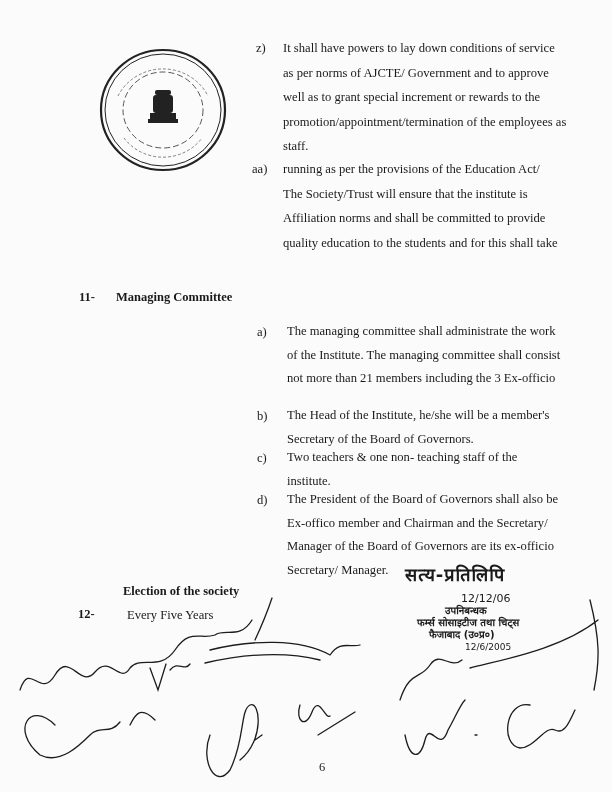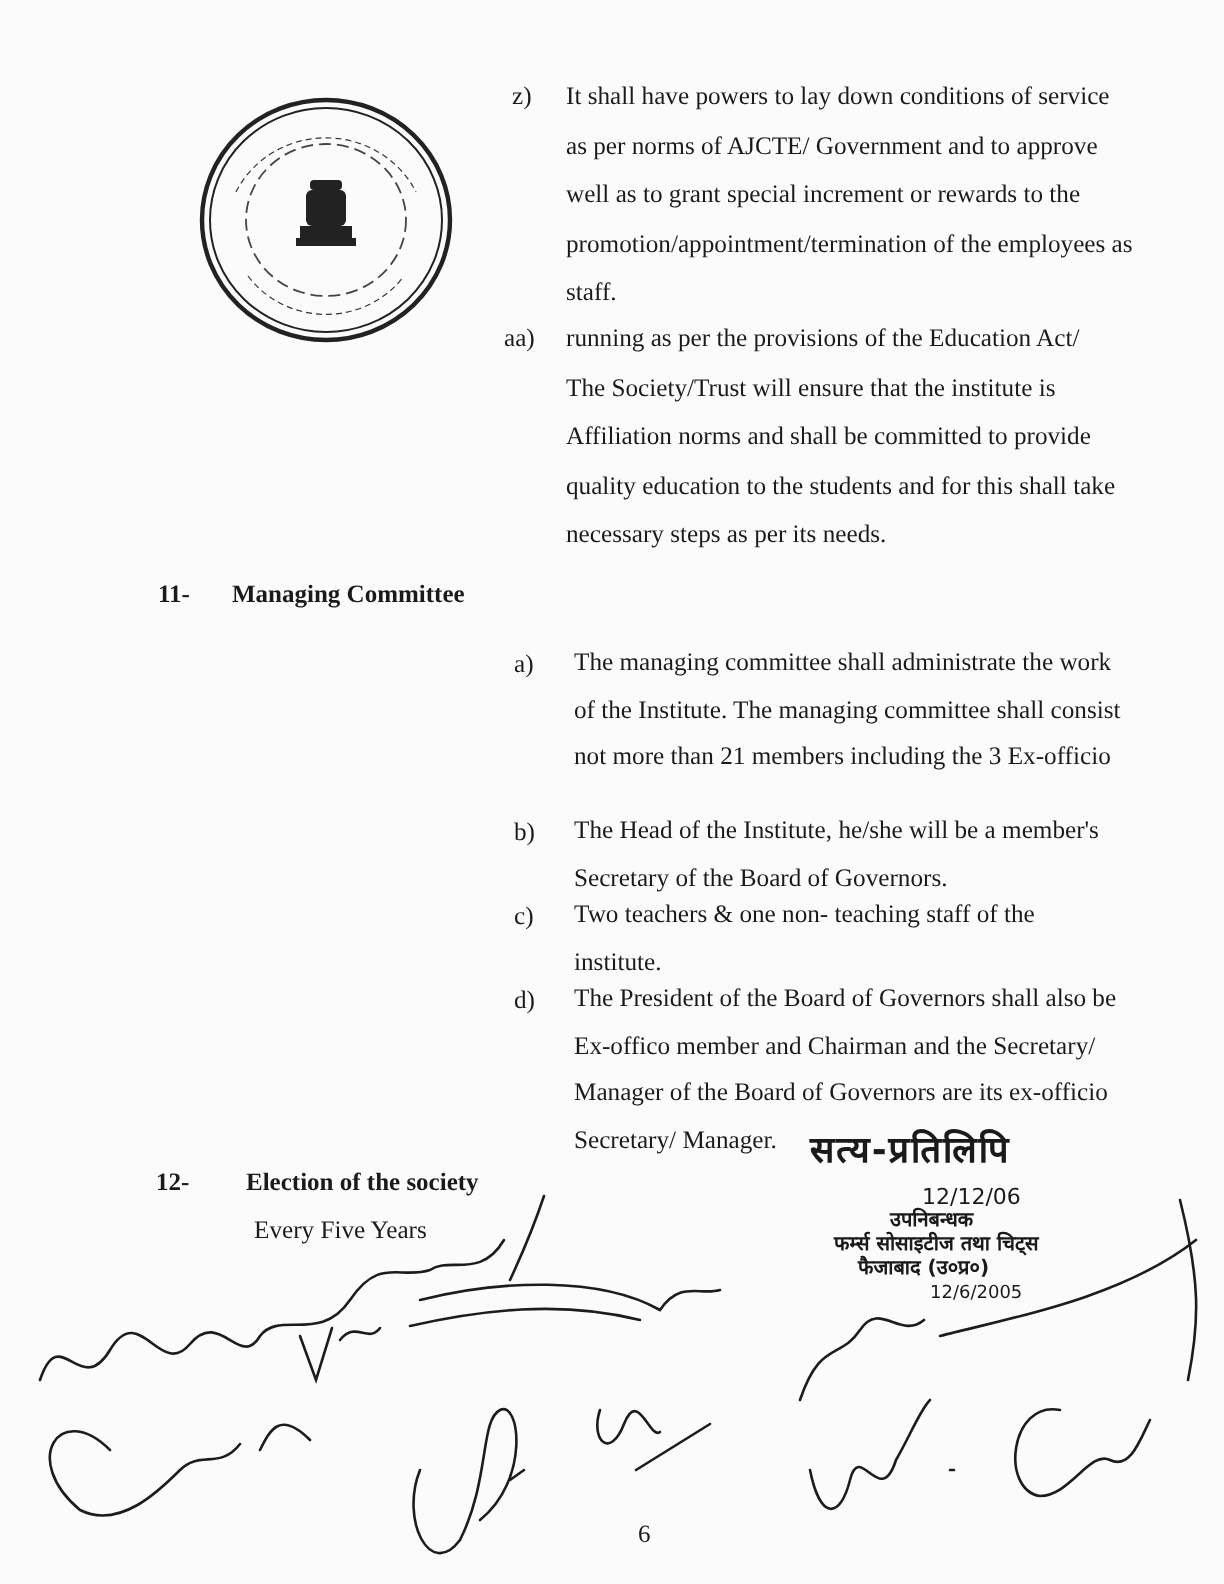--- a/index.html
+++ b/index.html
@@ -55,21 +55,20 @@
     </div>
   </div>
 
   <div class="item" style="left:252px; top:157px; width:334px;">
     <div class="label" style="left:0; top:0;">aa)</div>
     <div class="txt" style="left:31px; top:0; width:303px;">
       <span>running as per the provisions of the Education Act/</span>
       <span>The Society/Trust will ensure that the institute is</span>
       <span>Affiliation norms and shall be committed to provide</span>
       <span>quality education to the students and for this shall take</span>
-      <span style="text-align:left">necessary steps as per its needs.</span>
     </div>
   </div>
 
   <div class="heading" style="left:79px; top:290px;">11-</div>
   <div class="heading" style="left:116px; top:290px;">Managing Committee</div>
 
   <div class="item" style="left:257px; top:320px; width:320px;">
     <div class="label" style="left:0; top:0;">a)</div>
     <div class="txt" style="left:30px; top:0; width:290px; line-height:23.5px;">
       <span>The managing committee shall administrate the work</span>
@@ -97,21 +96,21 @@
   <div class="item" style="left:257px; top:488px; width:320px;">
     <div class="label" style="left:0; top:0;">d)</div>
     <div class="txt" style="left:30px; top:0; width:290px; line-height:23.5px;">
       <span>The President of the Board of Governors shall also be</span>
       <span>Ex-offico member and Chairman and the Secretary/</span>
       <span>Manager of the Board of Governors are its ex-officio</span>
       <span style="text-align:left">Secretary/ Manager.</span>
     </div>
   </div>
 
-  <div class="heading" style="left:78px; top:584px;">12-</div>
+  <div class="heading" style="left:78px; top:607px;">12-</div>
   <div class="heading" style="left:123px; top:584px;">Election of the society</div>
   <div class="plain" style="left:127px; top:608px;">Every Five Years</div>
 
   <div class="stamp">
     <div class="stamp-title">सत्य-प्रतिलिपि</div>
     <div style="margin-left:56px; font-size:11px; font-family:'DejaVu Sans', sans-serif; margin-top:6px;">12/12/06</div>
     <div class="stamp-line" style="margin-left:40px;">उपनिबन्धक</div>
     <div class="stamp-line" style="margin-left:12px;">फर्म्स सोसाइटीज तथा चिट्स</div>
     <div class="stamp-line" style="margin-left:24px;">फैजाबाद (उ०प्र०)</div>
     <div class="stamp-line" style="margin-left:60px; font-weight:normal; font-size:9px;">12/6/2005</div>

